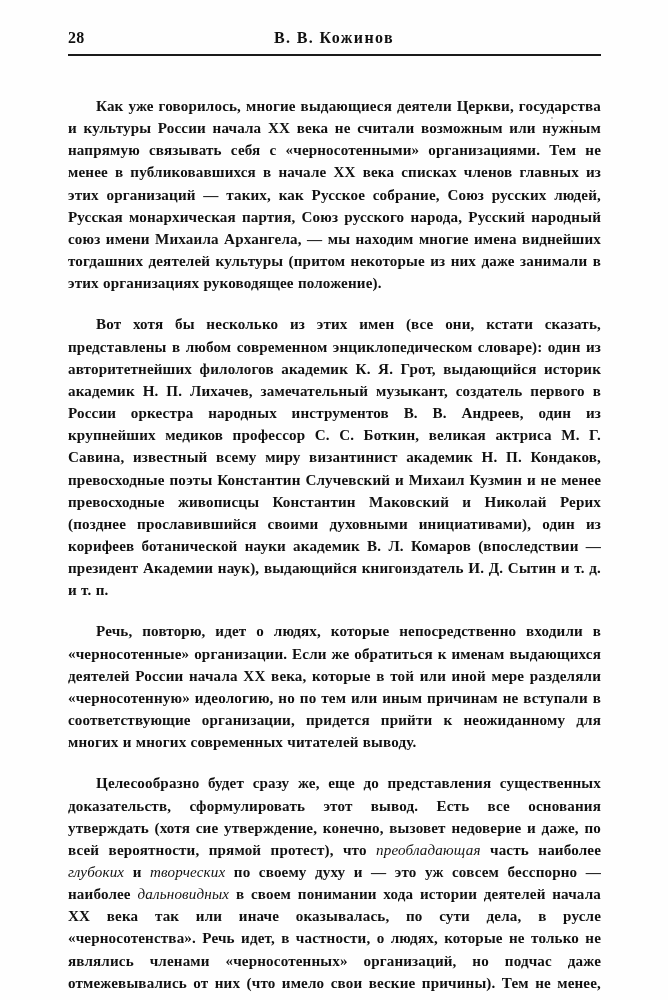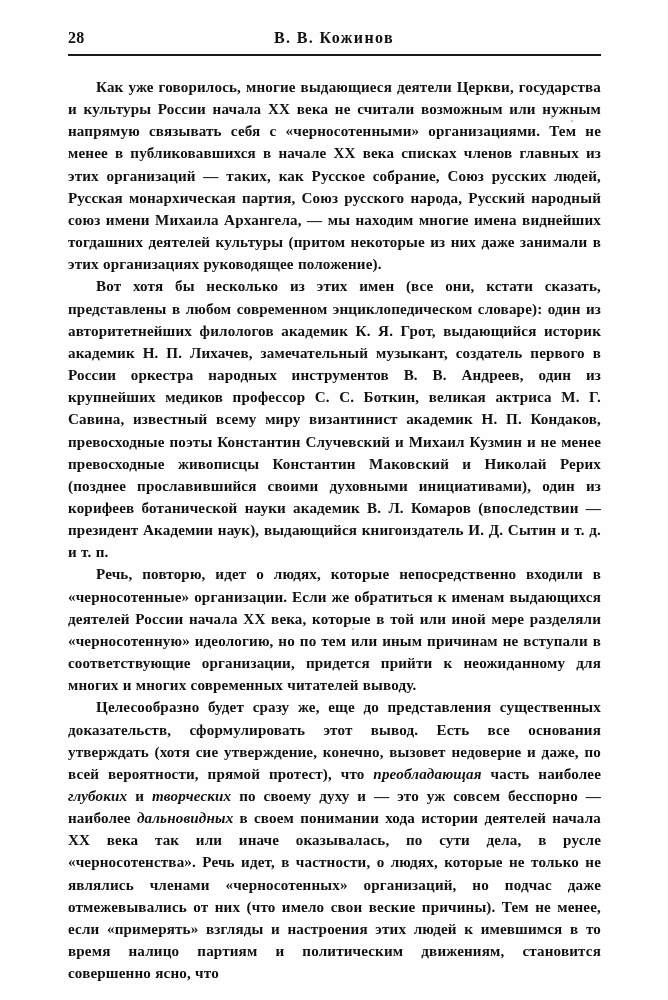--- a/index.html
+++ b/index.html
@@ -77,24 +77,25 @@
     text-align: justify;
     text-justify: inter-word;
     font-weight: 600;
     letter-spacing: 0.01em;
     word-spacing: 0.02em;
     hyphens: manual;
     text-indent: 0;
   }
   p.para.indent {
     text-indent: 28px;
+    margin-top: 19px;
   }
   p.para em {
     font-style: italic;
-    font-weight: 700;
+    font-weight: 400;
   }
 
   
   .speck {
     position: absolute;
     background: #777;
     border-radius: 50%;
     opacity: 0.55;
   }
 </style>

